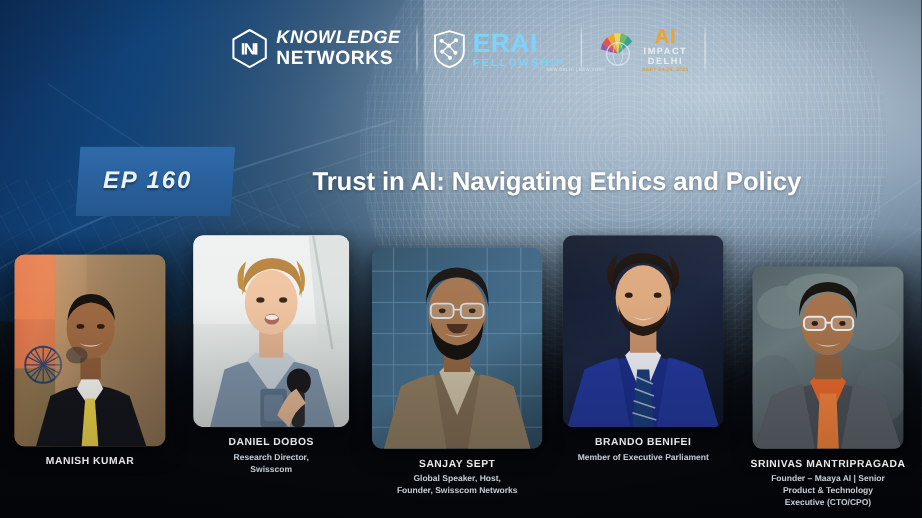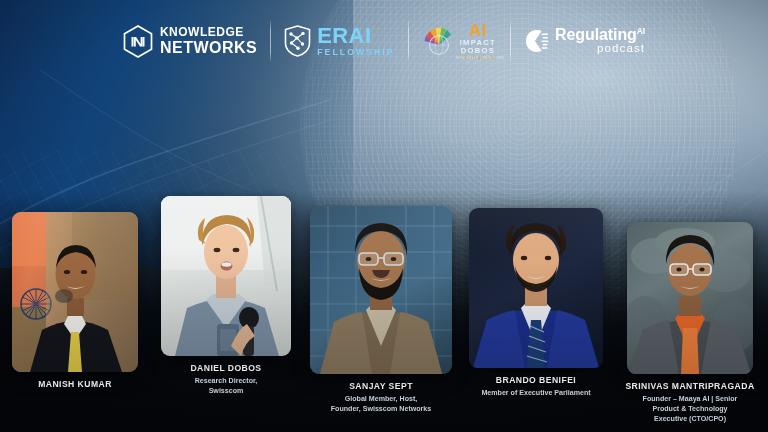--- a/index.html
+++ b/index.html
@@ -82,21 +82,21 @@
   .divider{
     width:1px; height:44px;
     background:linear-gradient(180deg, rgba(255,255,255,0) 0%, rgba(255,255,255,.55) 25%, rgba(255,255,255,.55) 75%, rgba(255,255,255,0) 100%);
     flex:0 0 1px;
   }
 
   
   .kn{ display:flex; align-items:center; gap:7px; }
   .kn-hex{ width:30px; height:33px; }
   .kn-txt{ color:#fff; line-height:1.08; }
-  .kn-txt .l1{ font-size:12px; font-weight:700; letter-spacing:.5px; }
+  .kn-txt .l1{ font-size:15px; font-weight:700; letter-spacing:.5px;font-style:italic; }
   .kn-txt .l2{ font-size:16px; font-weight:700; letter-spacing:.5px; }
 
   
   .erai{ display:flex; align-items:center; gap:6px; }
   .erai-shield{ width:27px; height:32px; }
   .erai-txt{ color:#7dd3fc; line-height:1; }
   .erai-txt .big{ font-size:22px; font-weight:800; letter-spacing:.4px; }
   .erai-txt .small{ font-size:8.6px; font-weight:600; letter-spacing:2.1px; margin-top:1px; }
 
   
@@ -188,21 +188,21 @@
   
   .sp1 .photo{ width:126px; height:160px; }
   .sp2 .photo{ width:130px; height:160px; }
   .sp3 .photo{ width:142px; height:168px; }
   .sp4 .photo{ width:134px; height:160px; }
   .sp5 .photo{ width:126px; height:152px; }
 
   .sp1{ width:150px; margin-top:16px; }
   .sp2{ width:152px; }
   .sp3{ width:158px; margin-top:10px; }
-  .sp4{ width:152px; margin-top:12px; }
+  .sp4{ width:152px; margin-top:0; }
   .sp5{ width:156px; margin-top:26px; }
 
   
   .pf{ position:absolute; inset:0; }
 
   
   .bg1{ background:linear-gradient(100deg,#c2744f 0%, #d69a6a 18%, #b9926a 34%, #8e7458 60%, #6d5b46 100%); }
   .bg2{ background:linear-gradient(165deg,#f3f5f4 0%, #e3e7e5 45%, #cfd6d4 100%); }
   .bg3{ background:linear-gradient(150deg,#2c4d63 0%, #3b6280 30%, #466f8c 55%, #2b4759 100%); }
   .bg4{ background:linear-gradient(150deg,#121a2b 0%, #1d2740 48%, #0e1626 100%); }
@@ -295,51 +295,39 @@
             <path d="M0,0 L8,-15 L12,-10.5 Z" fill="#2e9e8f" opacity=".92"></path>
             <path d="M0,0 L-14.5,-4 L-13,-9 Z" fill="#8e4fa8" opacity=".9"></path>
           </g>
           <circle cx="17" cy="24" r="9.5" fill="none" stroke="rgba(220,235,248,.75)" stroke-width="1.1"></circle>
           <ellipse cx="17" cy="24" rx="4" ry="9.5" fill="none" stroke="rgba(220,235,248,.55)" stroke-width=".8"></ellipse>
           <line x1="7.5" y1="24" x2="26.5" y2="24" stroke="rgba(220,235,248,.55)" stroke-width=".8"></line>
         </svg>
         <div class="ais-txt">
           <div class="ai">AI</div>
           <div class="imp">IMPACT</div>
-          <div class="sum">DOBOS</div>
+          <div class="sum">DELHI</div>
           <div class="date">SEPT 24-26, 2025</div>
         </div>
       </div>
     </div>
 
     <div class="divider"></div>
 
-    <div class="logo-cell">
-      <div class="rai">
-        <svg class="rai-mark" viewBox="0 0 26 26">
-          <path d="M13,2 C6.5,2 2,6.6 2,13 C2,19.4 6.5,24 13,24 C15,24 16.5,23.5 17.5,22.8 L11,13 L17.5,3.2 C16.5,2.5 15,2 13,2 Z" fill="#ffffff"></path>
-          <g fill="#ffffff">
-            <rect x="17.5" y="5.5" width="6.5" height="1.6" rx=".8"></rect>
-            <rect x="18.5" y="9" width="5.5" height="1.6" rx=".8"></rect>
-            <rect x="17.5" y="12.4" width="7" height="1.6" rx=".8"></rect>
-            <rect x="18.5" y="15.8" width="5" height="1.6" rx=".8"></rect>
-            <rect x="17.5" y="19.2" width="6" height="1.6" rx=".8"></rect>
-          </g>
-        </svg>
-        <div class="rai-txt">
-          <div class="r1">
-            <span>Regulating</span><sup>AI</sup>
-          </div>
-          <div class="r2">podcast</div>
-        </div>
-      </div>
-    </div>
   </div>
 
   <div class="band"></div>
+  <div class="band-inner">
+    <div class="ep-badge">
+      <span>EP 160</span>
+    </div>
+    <div class="band-title">
+      <span>Trust in AI: Navigating Ethics and Policy</span>
+    </div>
+  </div>
 
   <div class="speakers">
 
     <div class="sp sp1">
       <div class="photo">
         <div class="pf bg1"></div>
         <svg class="pf" viewBox="0 0 126 160" preserveAspectRatio="none">
           <rect x="0" y="0" width="34" height="160" fill="#e8633a" opacity=".55"></rect>
           <rect x="0" y="0" width="34" height="54" fill="#f28c55" opacity=".5"></rect>
           <rect x="0" y="95" width="34" height="65" fill="#2e6b4a" opacity=".45"></rect>
@@ -453,21 +441,21 @@
 
           <path d="M49,62 Q50,92 71,94 Q92,92 93,62 Q88,80 71,82 Q54,80 49,62 Z" fill="#171310"></path>
           <path d="M62,64 L80,64 Q78,72 71,72 Q64,72 62,64 Z" fill="#4a3026"></path>
           <path d="M60,72 Q71,78 82,72 Q71,76 60,72 Z" fill="#e8dcd2" opacity=".7"></path>
         </svg>
         <div class="sheen"></div>
       </div>
       <div class="meta">
         <div class="name">SANJAY SEPT</div>
         <div class="role">
-          <span>Global Member, Host,</span><br>
+          <span>Global Speaker, Host,</span><br>
           <span>Founder, Swisscom Networks</span>
         </div>
       </div>
     </div>
 
     <div class="sp sp4">
       <div class="photo">
         <div class="pf bg4"></div>
         <svg class="pf" viewBox="0 0 134 160" preserveAspectRatio="none">
 

